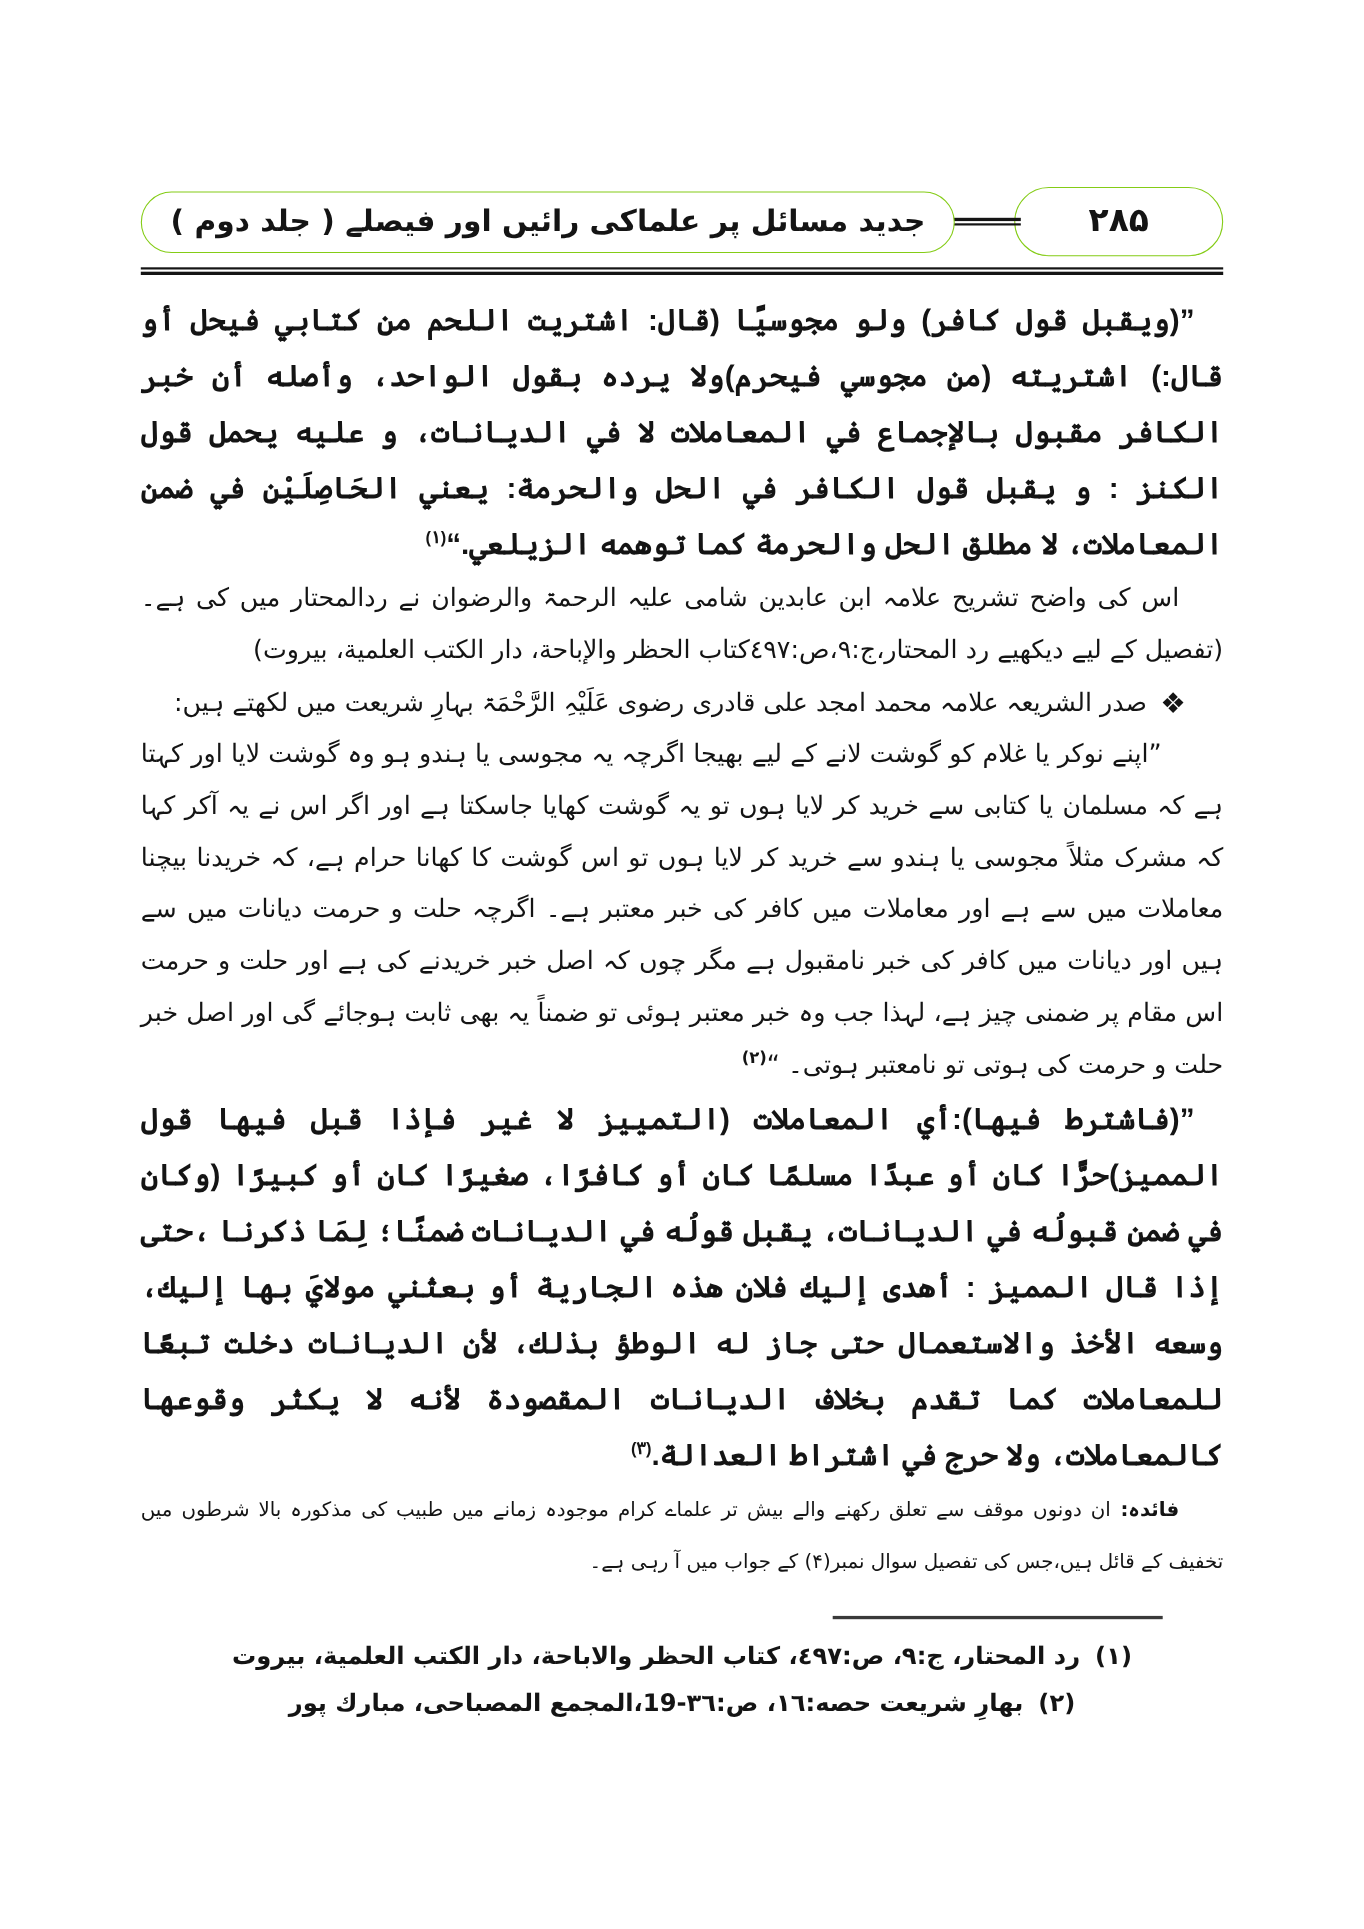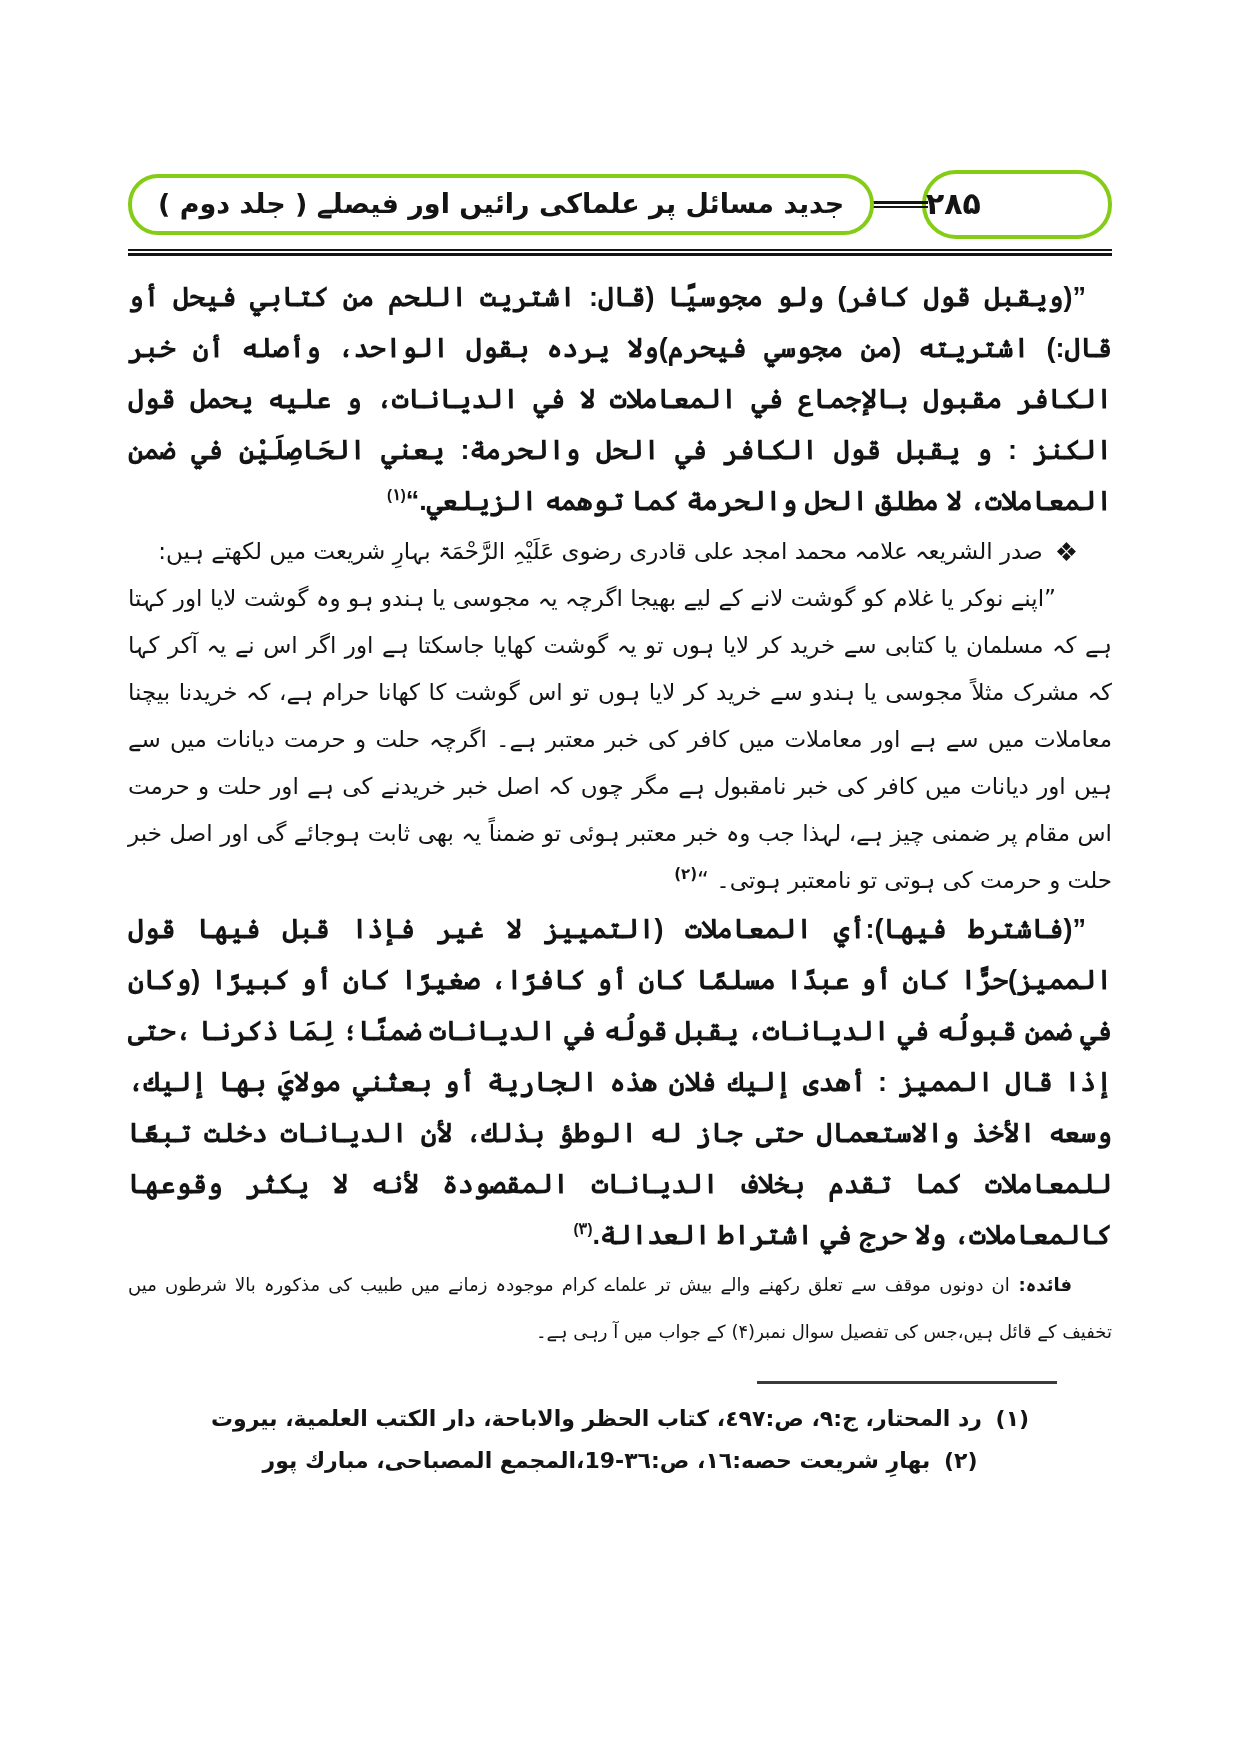--- a/index.html
+++ b/index.html
@@ -10,24 +10,24 @@
     color:#141414;
     font-family:"DejaVu Sans",sans-serif;
     direction:rtl;
     box-sizing:border-box;
     padding:170px 128px 0 128px;
     overflow:hidden;
   }
   
   .hdr{display:flex;align-items:center;gap:0;}
   .pill{
-    border:4px solid #84cc16;
+    border:1px solid #84cc16;
     border-radius:36px;
     background:#fff;
-    text-align:left;
+    text-align:center;
     box-sizing:border-box;
   }
   .title-box{
     padding:10px 26px 12px 26px;
     font-size:27px;
     font-weight:bold;
     white-space:nowrap;
     border-radius:30px;
   }
   .page-num{
@@ -123,20 +123,21 @@
   <header class="hdr">
     <div class="pill page-num">۲۸۵</div>
     <div class="rule-connector"></div>
     <div class="pill title-box">جدید مسائل پر علماکی رائیں اور فیصلے ( جلد دوم )</div>
   </header>
 
   <div class="double-rule"></div>
 
   <main id="content">
       <p class="para arabic"><span>”(ويقبل قول كافر) ولو مجوسيًا (قال: اشتريت اللحم من كتابي فيحل أو قال:) اشتريته (من مجوسي فيحرم)ولا يرده بقول الواحد، وأصله أن خبر الكافر مقبول بالإجماع في المعاملات لا في الديانات، و عليه يحمل قول الكنز : و يقبل قول الكافر في الحل والحرمة: يعني الحَاصِلَيْنِ في ضمن المعاملات، لا مطلق الحل والحرمة كما توهمه الزيلعي.“</span><sup class="fn">(١)</sup></p>
+      <p class="para urdu"><span>اس کی واضح تشریح علامہ ابن عابدین شامی علیہ الرحمۃ والرضوان نے ردالمحتار میں کی ہے۔ (تفصیل کے لیے دیکھیے رد المحتار،ج:٩،ص:٤٩٧كتاب الحظر والإباحة، دار الكتب العلمية، بيروت)</span></p>
       <p class="para bullet-line"><span class="bullet-glyph">❖</span><span>صدر الشریعہ علامہ محمد امجد علی قادری رضوی عَلَیْہِ الرَّحْمَۃ بہارِ شریعت میں لکھتے ہیں:</span></p>
       <p class="para urdu quote"><span>”اپنے نوکر یا غلام کو گوشت لانے کے لیے بھیجا اگرچہ یہ مجوسی یا ہندو ہو وہ گوشت لایا اور کہتا ہے کہ مسلمان یا کتابی سے خرید کر لایا ہوں تو یہ گوشت کھایا جاسکتا ہے اور اگر اس نے یہ آکر کہا کہ مشرک مثلاً مجوسی یا ہندو سے خرید کر لایا ہوں تو اس گوشت کا کھانا حرام ہے، کہ خریدنا بیچنا معاملات میں سے ہے اور معاملات میں کافر کی خبر معتبر ہے۔ اگرچہ حلت و حرمت دیانات میں سے ہیں اور دیانات میں کافر کی خبر نامقبول ہے مگر چوں کہ اصل خبر خریدنے کی ہے اور حلت و حرمت اس مقام پر ضمنی چیز ہے، لہذا جب وہ خبر معتبر ہوئی تو ضمناً یہ بھی ثابت ہوجائے گی اور اصل خبر حلت و حرمت کی ہوتی تو نامعتبر ہوتی۔ “</span><sup class="fn">(٢)</sup></p>
       <p class="para arabic"><span>”(فاشترط فيها):أي المعاملات (التمييز لا غير فإذا قبل فيها قول المميز)حرًّا كان أو عبدًا مسلمًا كان أو كافرًا، صغيرًا كان أو كبيرًا (وكان في ضمن قبولُه في الديانات، يقبل قولُه في الديانات ضمنًا؛ لِمَا ذكرنا ،حتى إذا قال المميز : أهدى إليك فلان هذه الجارية أو بعثني مولايَ بها إليك، وسعه الأخذ والاستعمال حتى جاز له الوطؤ بذلك، لأن الديانات دخلت تبعًا للمعاملات كما تقدم بخلاف الديانات المقصودة لأنه لا يكثر وقوعها كالمعاملات، ولا حرج في اشتراط العدالة.</span><sup class="fn">(٣)</sup></p>
       <p class="para faida"><span class="faida-lead">فائدہ: </span><span>ان دونوں موقف سے تعلق رکھنے والے بیش تر علماے کرام موجودہ زمانے میں طبیب کی مذکورہ بالا شرطوں میں تخفیف کے قائل ہیں،جس کی تفصیل سوال نمبر(۴) کے جواب میں آ رہی ہے۔</span></p>
     </main>
 
   <div class="footnote-sep"></div>
 
   <div id="footnotes" class="footnotes">
       <div class="fn-line"><span class="fn-marker">(١)</span><span> رد المحتار، ج:٩، ص:٤٩٧، كتاب الحظر والاباحة، دار الكتب العلمية، بيروت</span></div>

